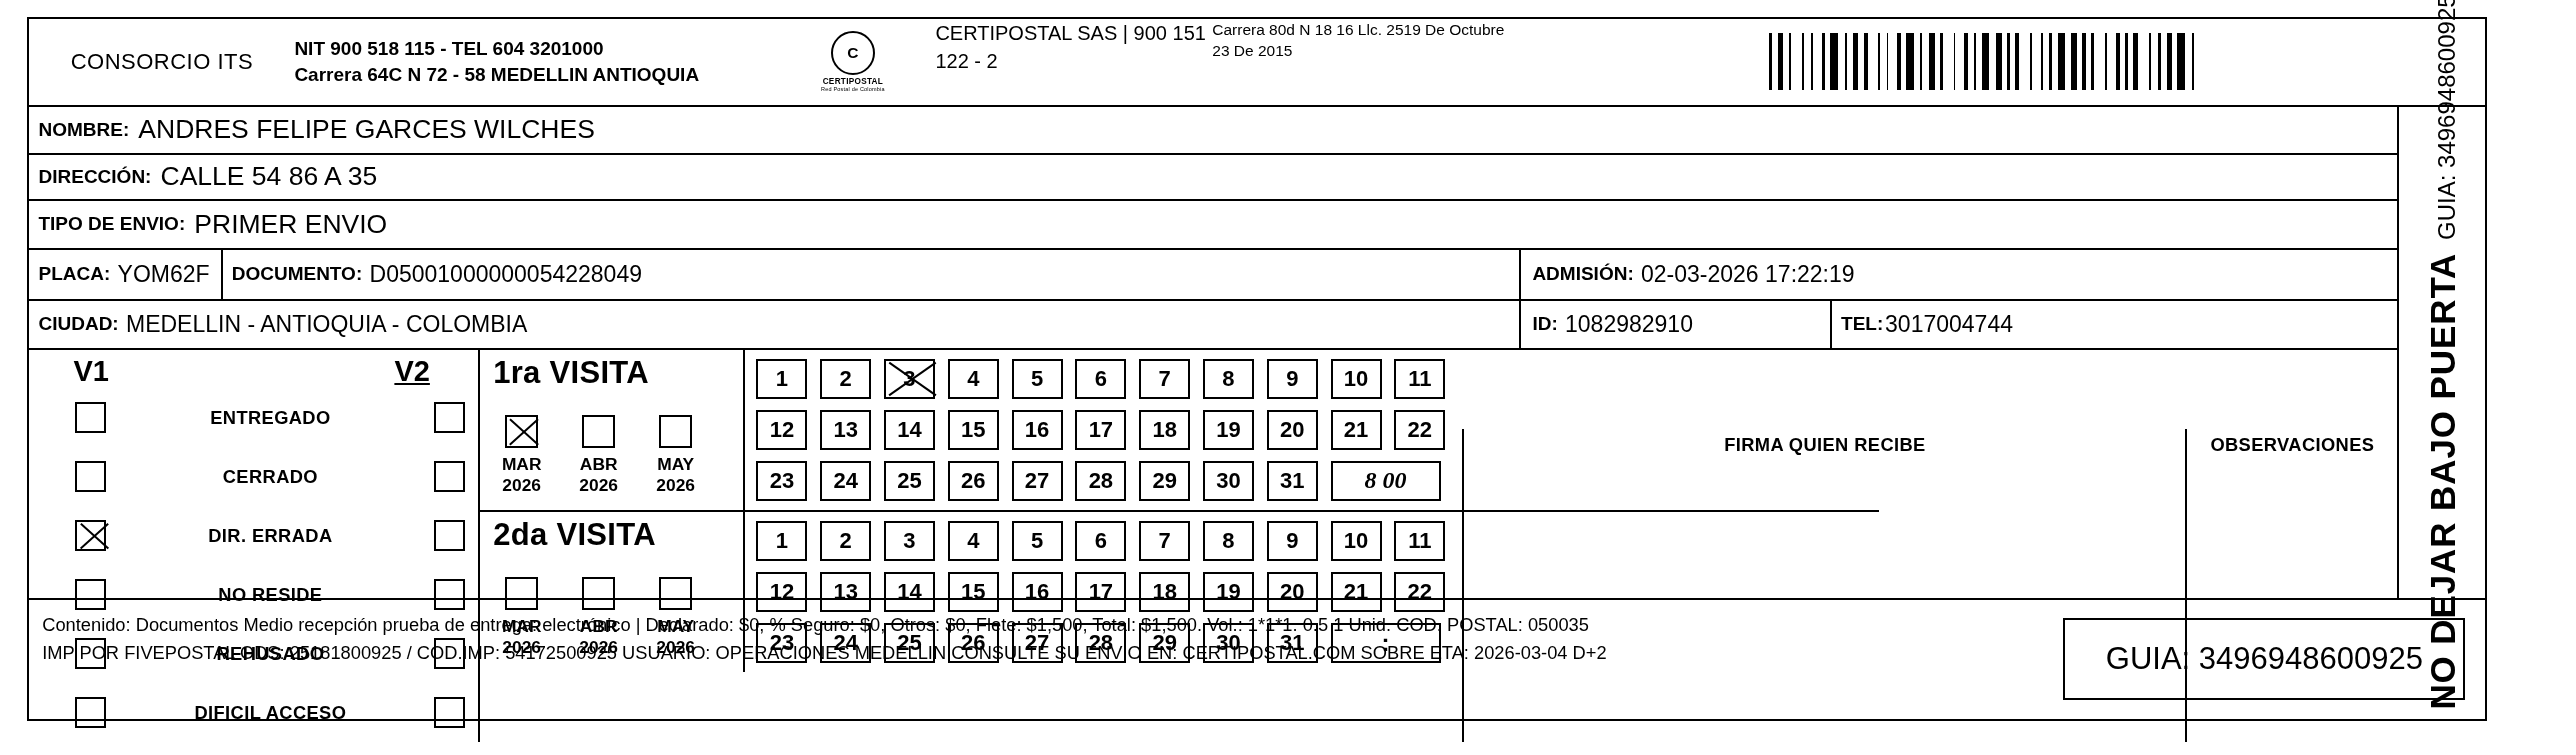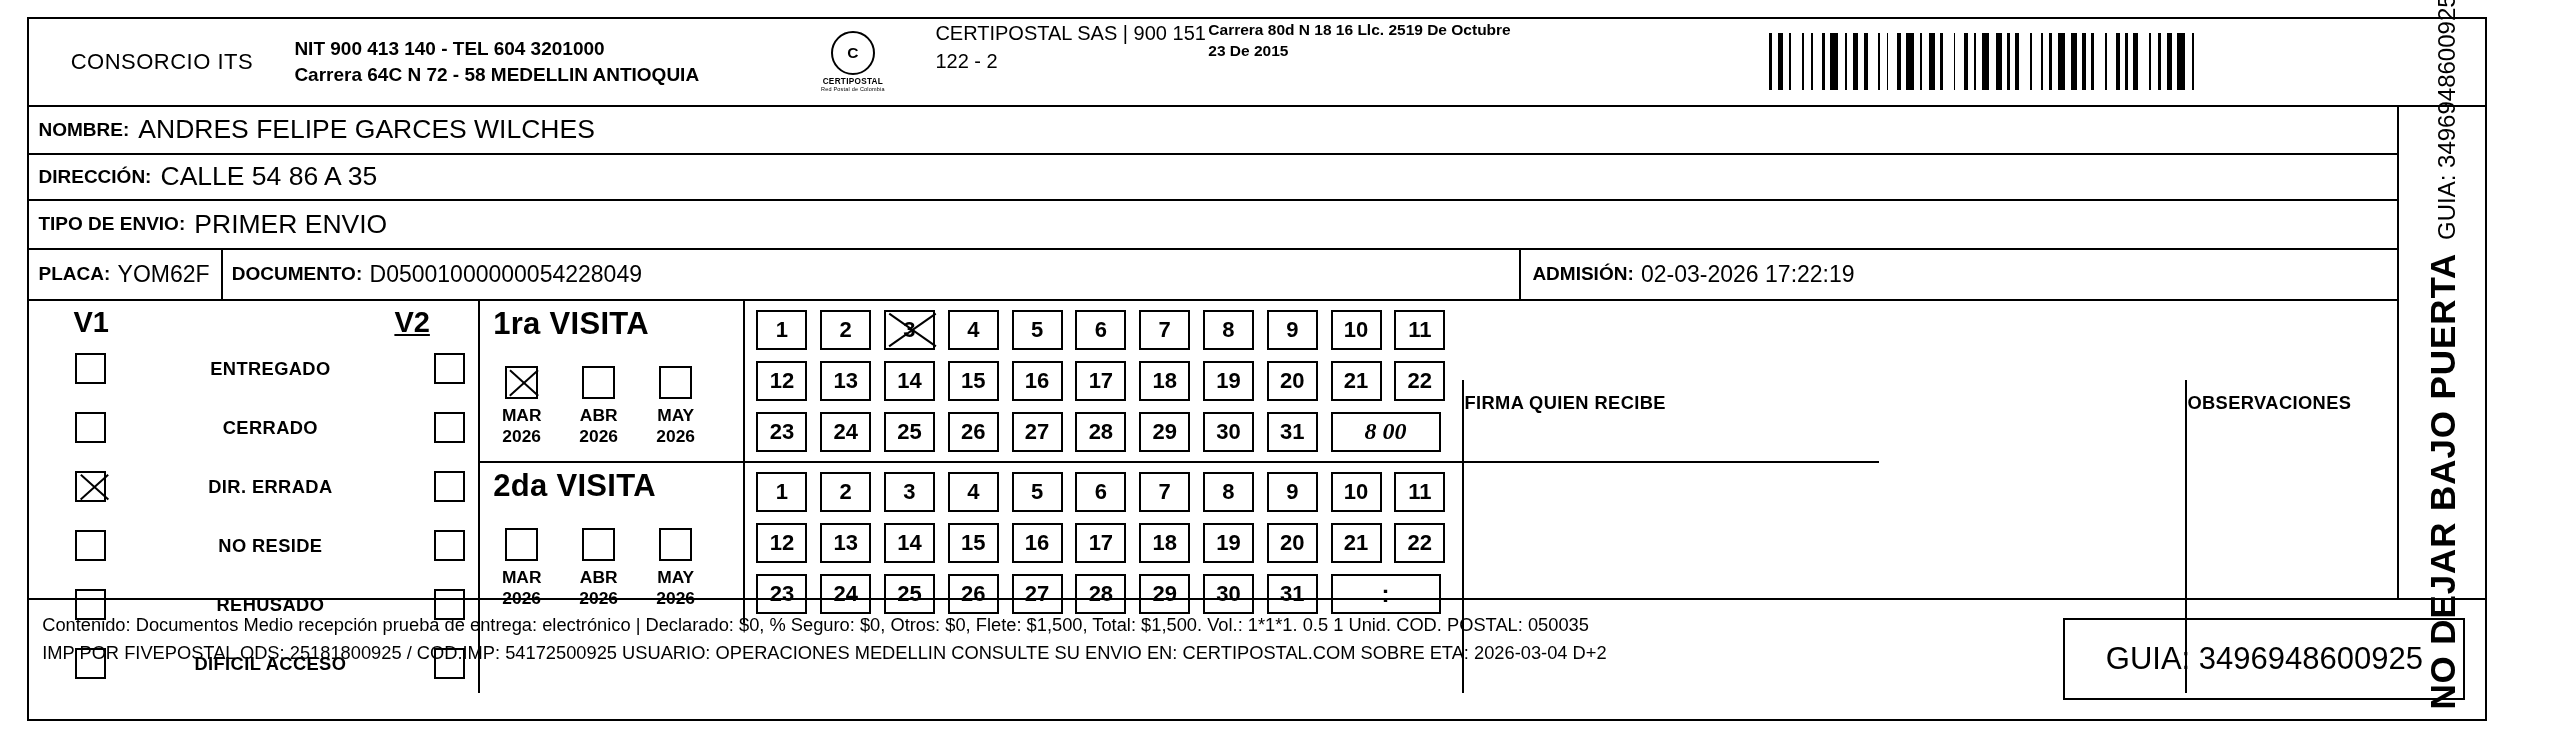--- a/index.html
+++ b/index.html
@@ -10,21 +10,21 @@
   
   .hdr{display:flex;align-items:stretch;height:88px;border-bottom:2.7px solid #000;box-sizing:border-box;}
   .hdr-left{width:265px;display:flex;align-items:center;justify-content:center;font-size:22px;letter-spacing:0.5px;}
   .hdr-nit{width:476px;display:flex;flex-direction:column;justify-content:center;font-size:19px;line-height:1.35;font-weight:bold;}
   .hdr-logo{width:165px;display:flex;flex-direction:column;align-items:center;justify-content:center;}
   .logo-circle{width:40px;height:40px;border:2.3px solid #000;border-radius:50%;display:flex;align-items:center;justify-content:center;font-size:15.5px;font-weight:bold;}
   .logo-txt{font-size:8.2px;font-weight:bold;margin-top:2.7px;letter-spacing:0.3px;}
   .logo-sub{font-size:5.5px;letter-spacing:0.2px;}
   .hdr-cert{flex:0 0 585px;display:flex;flex-direction:row;justify-content:center;font-size:19px;line-height:1.4;}
   .hdr-cert .l1{font-size:20px;}
-  .hdr-cert .l2{font-size:15.5px;font-weight:bold;}
+  .hdr-cert .l2{font-size:15.5px;font-weight:normal;}
   .hdr-barcode{flex:1;display:flex;align-items:center;justify-content:center;padding-right:37px;}
   .bc{height:57px;display:flex;align-items:flex-end;}
   .bc i{display:block;background:#000;height:57px;margin-right:1.8px;}
 
   
   .row{display:flex;align-items:center;border-bottom:2.3px solid #000;box-sizing:border-box;}
   .r1{height:48px;text-align:center;}
   .r2{height:46px;}
   .r3{height:49px;}
   .r4{height:51px;}
@@ -39,21 +39,21 @@
   .vstrip-inner{transform:rotate(-90deg);white-space:nowrap;display:flex;align-items:baseline;gap:12.8px;}
   .vstrip-main{font-size:35px;font-weight:bold;letter-spacing:0.9px;}
   .vstrip-sub{font-size:24px;}
 
   .body-area{position:absolute;left:0;right:88px;top:88px;bottom:121px;box-sizing:border-box;}
 
   
   .firma-box{position:absolute;right:0;top:79px;bottom:0;width:935px;border-left:2.3px solid #000;box-sizing:border-box;display:flex;}
   .firma{flex:1;border-right:2.3px solid #000;box-sizing:border-box;position:relative;}
   .obs{width:210px;position:relative;}
-  .boxttl{position:absolute;top:12px;left:0;right:0;font-size:18.3px;font-weight:bold;letter-spacing:0.4px;}
+  .boxttl{position:absolute;top:5px;left:0;right:0;text-align:center;font-size:18.3px;font-weight:bold;letter-spacing:0.4px;}
 
   
   .grid-wrap{display:flex;border-top:0;}
   .vcol{width:418px;border-right:2.3px solid #000;box-sizing:border-box;padding-top:5.5px;margin-left:33px;}
   .vhead{display:flex;align-items:center;font-size:29px;font-weight:bold;padding:0 11px;}
   .vhead .v1{width:55px;}
   .vhead .v2{margin-left:auto;width:73px;text-decoration:underline;}
   .vline{display:flex;align-items:center;height:59px;padding:0 13px;}
   .chk{width:31px;height:31px;border:2.3px solid #000;box-sizing:border-box;position:relative;flex:0 0 auto;}
   .chk.x::before,.chk.x::after{content:"";position:absolute;left:-1.8px;top:12.8px;width:37px;height:2.3px;background:#000;}
@@ -90,21 +90,21 @@
 </style>
 </head>
 <body>
 
 <div class="page">
   <div class="sheet">
 
     <div class="hdr">
       <div class="hdr-left">CONSORCIO ITS</div>
       <div class="hdr-nit">
-        <div>NIT 900 413 140 - TEL 604 3201000</div>
+        <div>NIT 900 518 115 - TEL 604 3201000</div>
         <div>Carrera 64C N 72 - 58 MEDELLIN ANTIOQUIA</div>
       </div>
       <div class="hdr-logo">
         <div class="logo-circle">C</div>
         <div class="logo-txt">CERTIPOSTAL</div>
         <div class="logo-sub">Red Postal de Colombia</div>
       </div>
       <div class="hdr-cert">
         <div class="l1">CERTIPOSTAL SAS | 900 151 122 - 2</div>
         <div class="l2">Carrera 80d N 18 16  Llc. 2519 De Octubre 23 De 2015</div>
@@ -225,20 +225,32 @@
         <span class="cell-div" style="padding:0 9.1px;">
           <span class="lbl" style="padding-left:0;">DOCUMENTO:</span>
           <span class="val-sm">D05001000000054228049</span>
         </span>
         <span class="cell-div" style="margin-left:auto;width:878px;padding:0 11px;">
           <span class="lbl" style="padding-left:0;">ADMISIÓN:</span>
           <span class="val-sm">02-03-2026 17:22:19</span>
         </span>
       </div>
 
+      <div class="row r5">
+        <span class="lbl">CIUDAD:</span>
+        <span class="val-sm">MEDELLIN - ANTIOQUIA - COLOMBIA</span>
+        <span class="cell-div" style="margin-left:auto;width:878px;padding:0 11px;">
+          <span class="lbl" style="padding-left:0;">ID:</span>
+          <span class="val-sm">1082982910</span>
+          <span class="cell-div" style="margin-left:137px;padding:0 9.1px;">
+            <span class="lbl" style="padding-left:0;">TEL:</span>
+            <span class="val-sm" style="padding-left:1.8px;">3017004744</span>
+          </span>
+        </span>
+      </div>
 
       <div class="grid-wrap" style="position:relative;">
 
         <div class="vcol">
           <div class="vhead">
             <span class="v1">V1</span>
             <span class="v2">V2</span>
           </div>
           <div id="status-list">
               <div class="vline">

